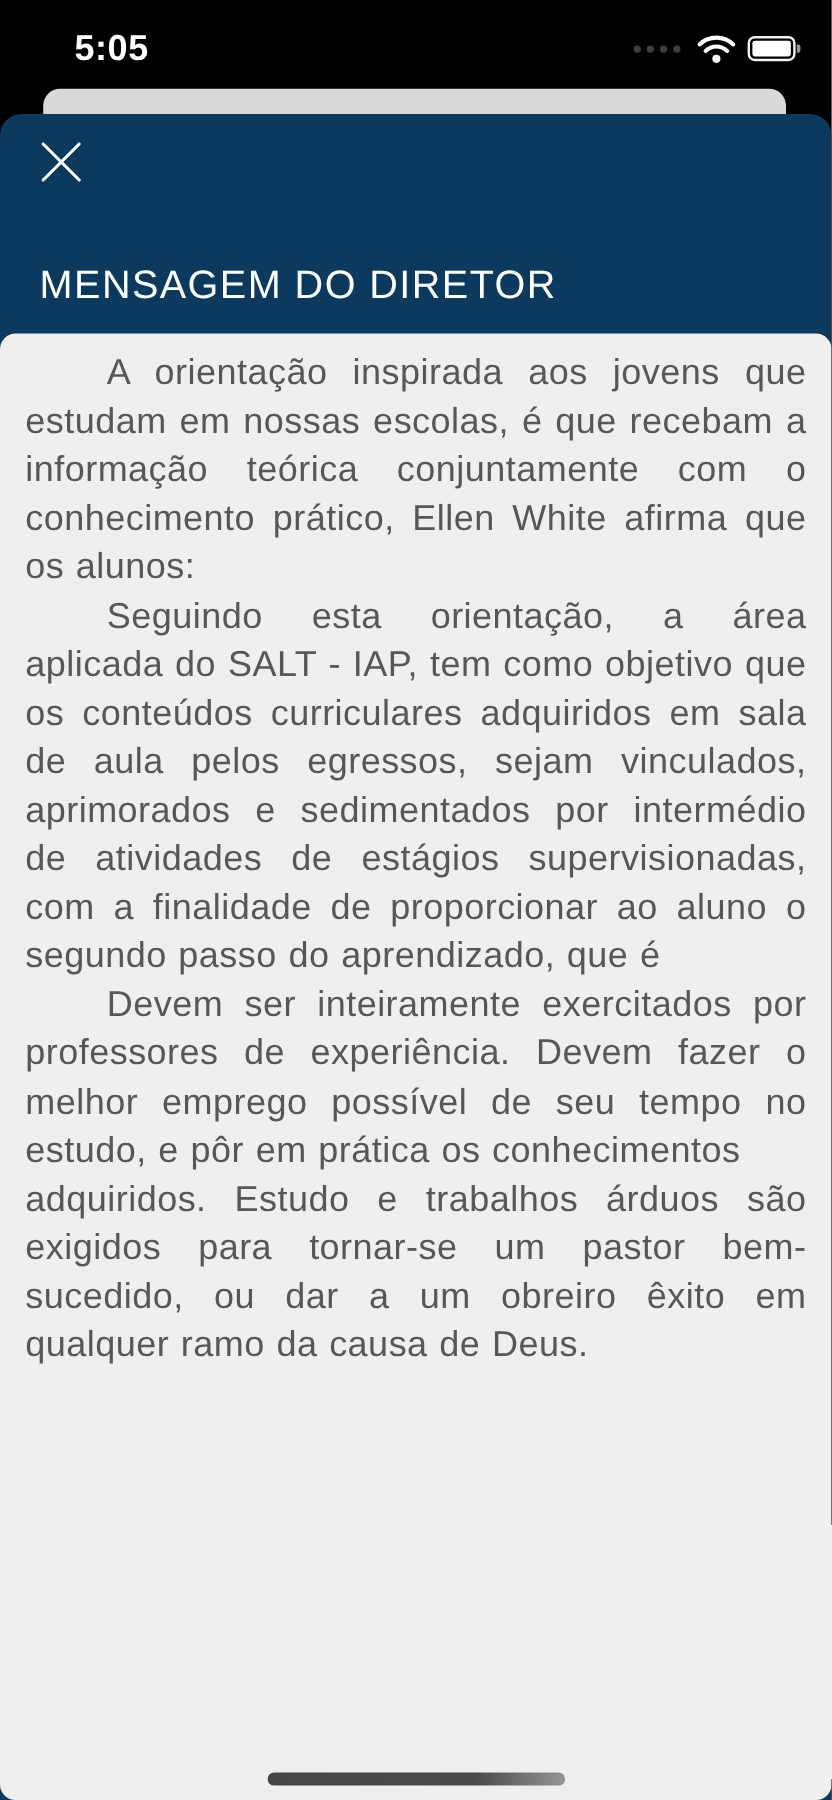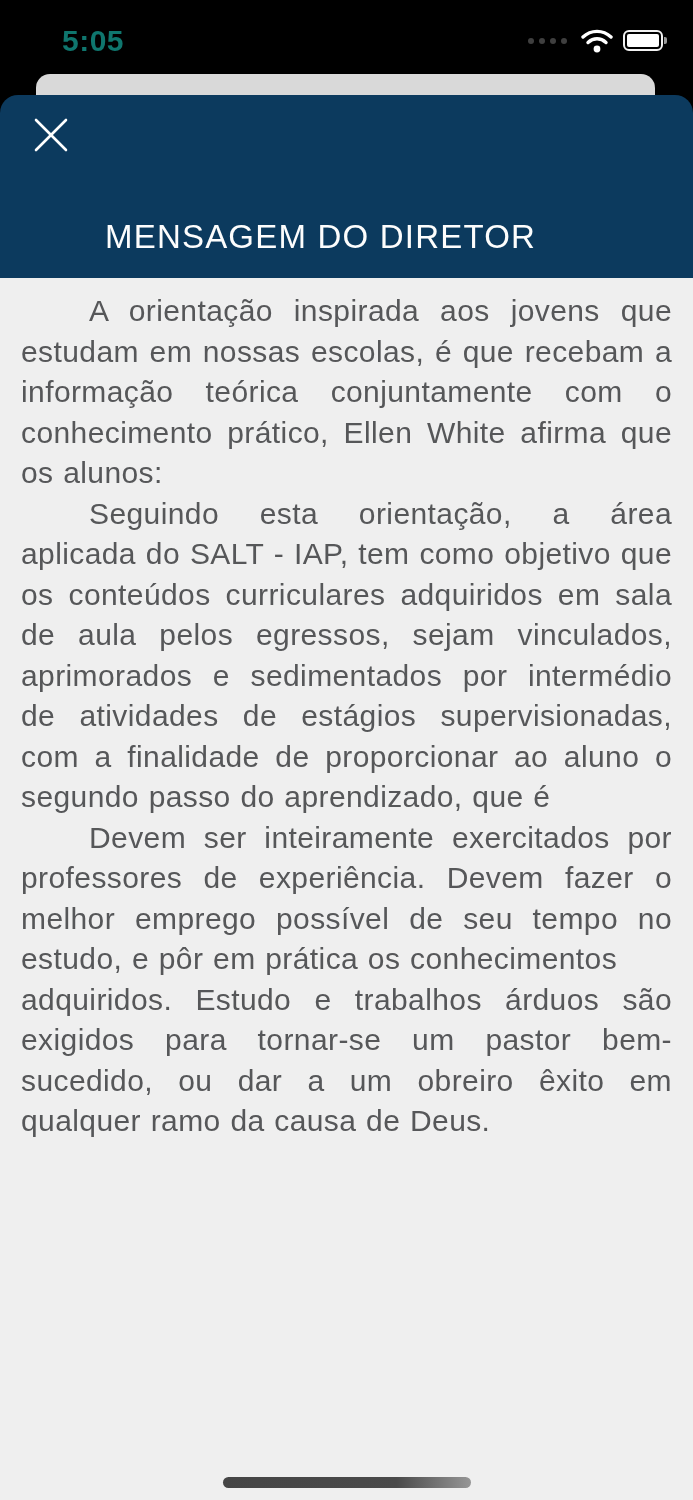--- a/index.html
+++ b/index.html
@@ -9,21 +9,21 @@
     background:#000;
     font-family:"Liberation Sans", sans-serif;
     -webkit-font-smoothing:antialiased;
   }
 
   
   .status-bar {
     position:absolute; top:0; left:0; right:0; height:75px;
     display:flex; align-items:center; justify-content:space-between;
     padding:6px 30px 0 30px; box-sizing:border-box;
-    color:#0f766e; z-index:3;
+    color:#ffffff; z-index:3;
   }
   .status-time {
     font-size:30px; font-weight:700; letter-spacing:.5px;
     margin-left:32px;
   }
   .status-icons { display:flex; align-items:center; gap:10px; }
   .cell-dots { display:flex; gap:5px; margin-right:4px; }
   .cell-dots span { width:6px; height:6px; border-radius:50%; background:#3f3f3f; }
   .wifi-svg { display:block; }
   .battery {
@@ -46,38 +46,39 @@
   
   .modal-sheet {
     position:absolute; top:95px; left:0; right:0; bottom:0;
     background:#0c3a5e; border-radius:18px 18px 0 0;
     overflow:hidden; z-index:2;
     display:flex; flex-direction:column;
   }
   .modal-header {
     height:183px; box-sizing:border-box;
     padding:22px 35px 0 33px;
-    display:flex; flex-direction:row;gap:28px;
+    display:flex; flex-direction:column;
   }
   .close-button {
     width:44px; height:44px; padding:0; margin:0;
     background:transparent; border:none; cursor:pointer;
     display:flex; align-items:flex-start;
   }
   .modal-title {
     margin-top:auto; padding-bottom:22px;
     color:#fdfdfd; font-size:33px; font-weight:400;
     letter-spacing:1.2px;
   }
 
   
   .modal-body {
     flex:1 1 auto; background:#efefef;
     padding:13px 21px 0 21px; overflow:hidden;
     position:relative;
+    border-radius:13px;
   }
   .modal-body p {
     margin:0; color:#565759;
     font-size:30px; line-height:40.5px;
     text-align:justify; text-indent:68px;
     white-space:pre-wrap;
     letter-spacing:.4px; word-spacing:1px;
   }
 
   

